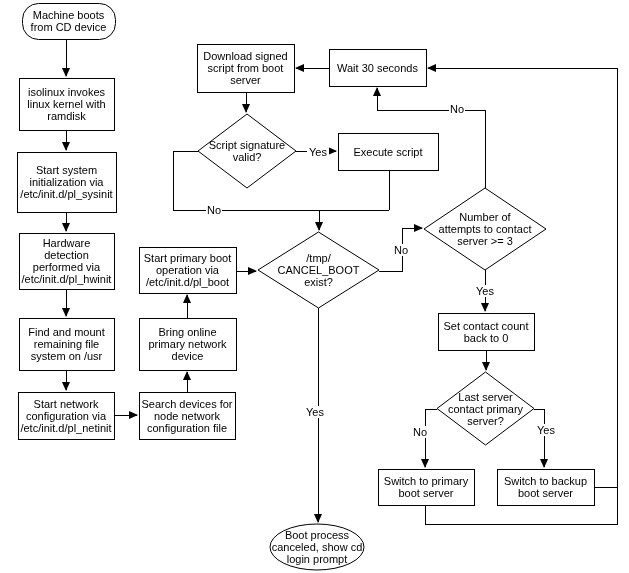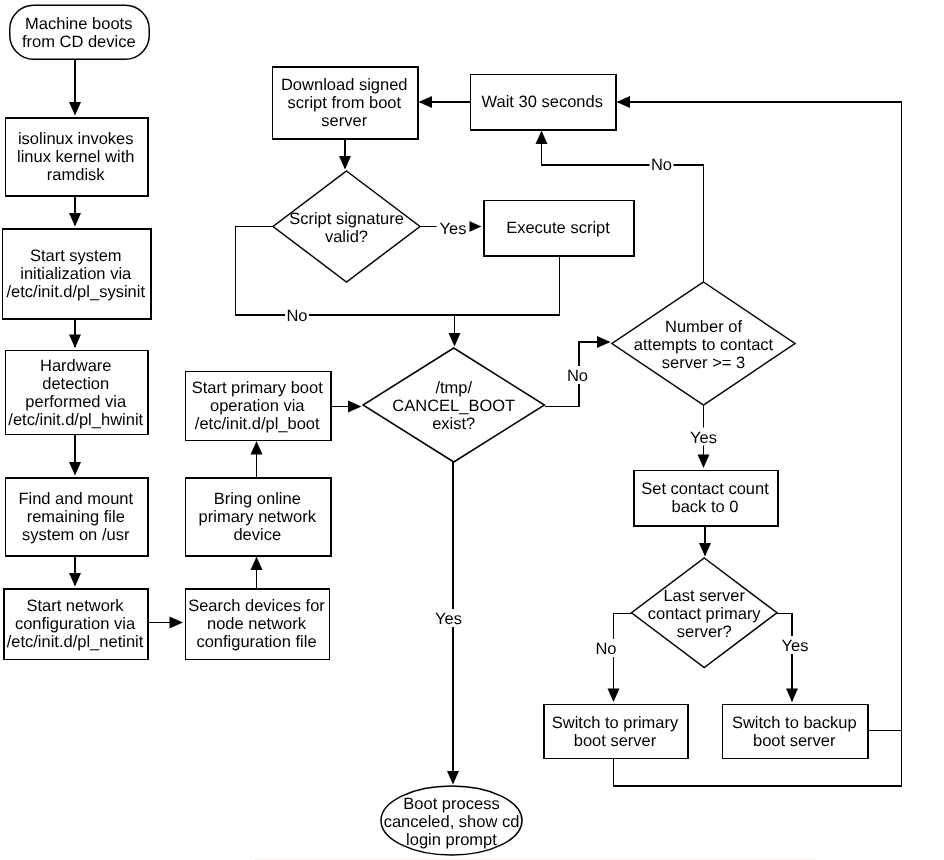--- a/index.html
+++ b/index.html
@@ -2,20 +2,21 @@
 <html><head>
 <meta charset="utf-8">
 <style>
   html, body { margin: 0; padding: 0; background: #ffffff; }
   #stage {
     position: relative;
     width: 544px;
     height: 573px;
     background: #fca5a5;
     font-family: "Liberation Sans", "DejaVu Sans", sans-serif;
+    margin-left: 16px;
   }
   svg { display: block; }
   svg text {
     font-family: "Liberation Sans", "DejaVu Sans", sans-serif;
     font-size: 11px;
     fill: #000000;
   }
 </style>
 </head>
 <body>

